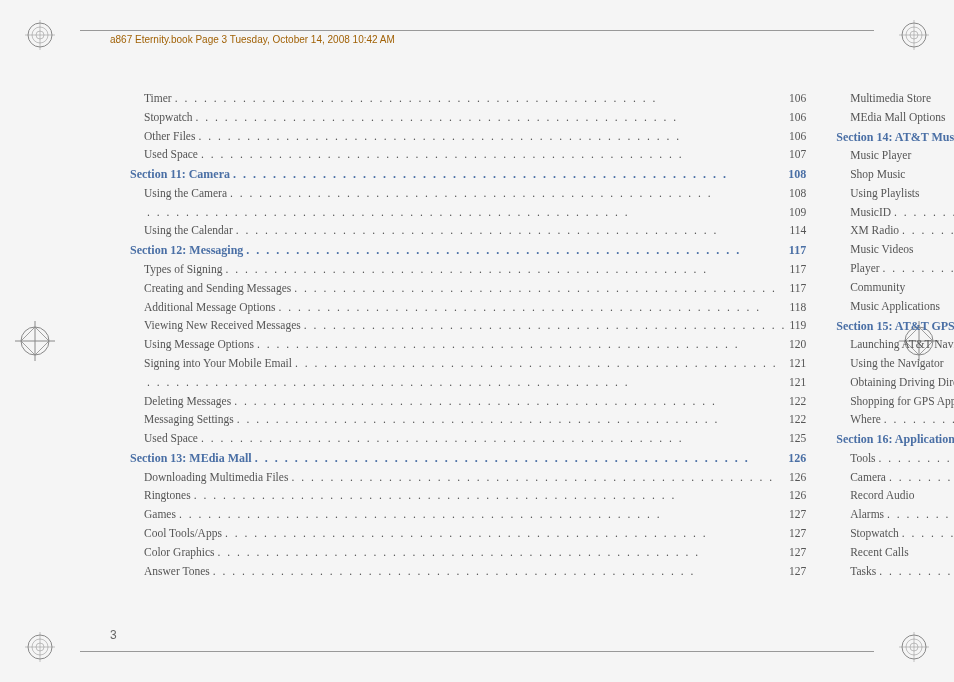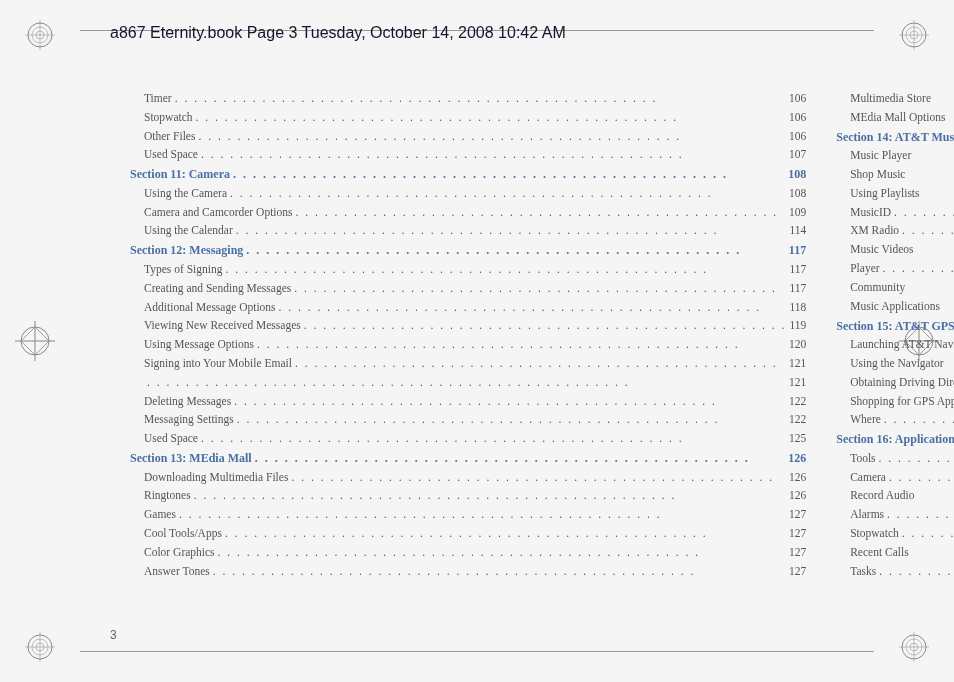--- a/index.html
+++ b/index.html
@@ -25,24 +25,24 @@
     .crop-mr { top: 50%; right: 15px; transform: translateY(-50%); }
     .header-line {
       position: absolute;
       top: 30px;
       left: 80px;
       right: 80px;
       border-top: 1px solid #999;
     }
     .header-text {
       position: absolute;
-      top: 24px;
+      top: 34px;
       left: 110px;
-      font-size: 16px;
-      color: #0f172a;
+      font-size: 10px;
+      color: #a16207;
     }
     .content {
       position: absolute;
       top: 90px;
       left: 130px;
       right: 60px;
       bottom: 70px;
       display: flex;
       gap: 30px;
     }
@@ -174,21 +174,20 @@
         <span class="toc-label">Section 11:  Camera </span>
         <span class="toc-dots"> . . . . . . . . . . . . . . . . . . . . . . . . . . . . . . . . . . . . . . . . . . . . . . . . . .</span>
         <span class="toc-page"> 108</span>
       </div>
       <div class="toc-row item">
         <span class="toc-label">Using the Camera </span>
         <span class="toc-dots"> . . . . . . . . . . . . . . . . . . . . . . . . . . . . . . . . . . . . . . . . . . . . . . . . . .</span>
         <span class="toc-page"> 108</span>
       </div>
       <div class="toc-row item">
-        <span class="toc-label">Camera and Camcorder Options </span>
         <span class="toc-dots"> . . . . . . . . . . . . . . . . . . . . . . . . . . . . . . . . . . . . . . . . . . . . . . . . . .</span>
         <span class="toc-page"> 109</span>
       </div>
       <div class="toc-row item">
         <span class="toc-label">Using the Calendar </span>
         <span class="toc-dots"> . . . . . . . . . . . . . . . . . . . . . . . . . . . . . . . . . . . . . . . . . . . . . . . . . .</span>
         <span class="toc-page"> 114</span>
       </div>
       <div class="toc-row section">
         <span class="toc-label">Section 12:  Messaging </span>

